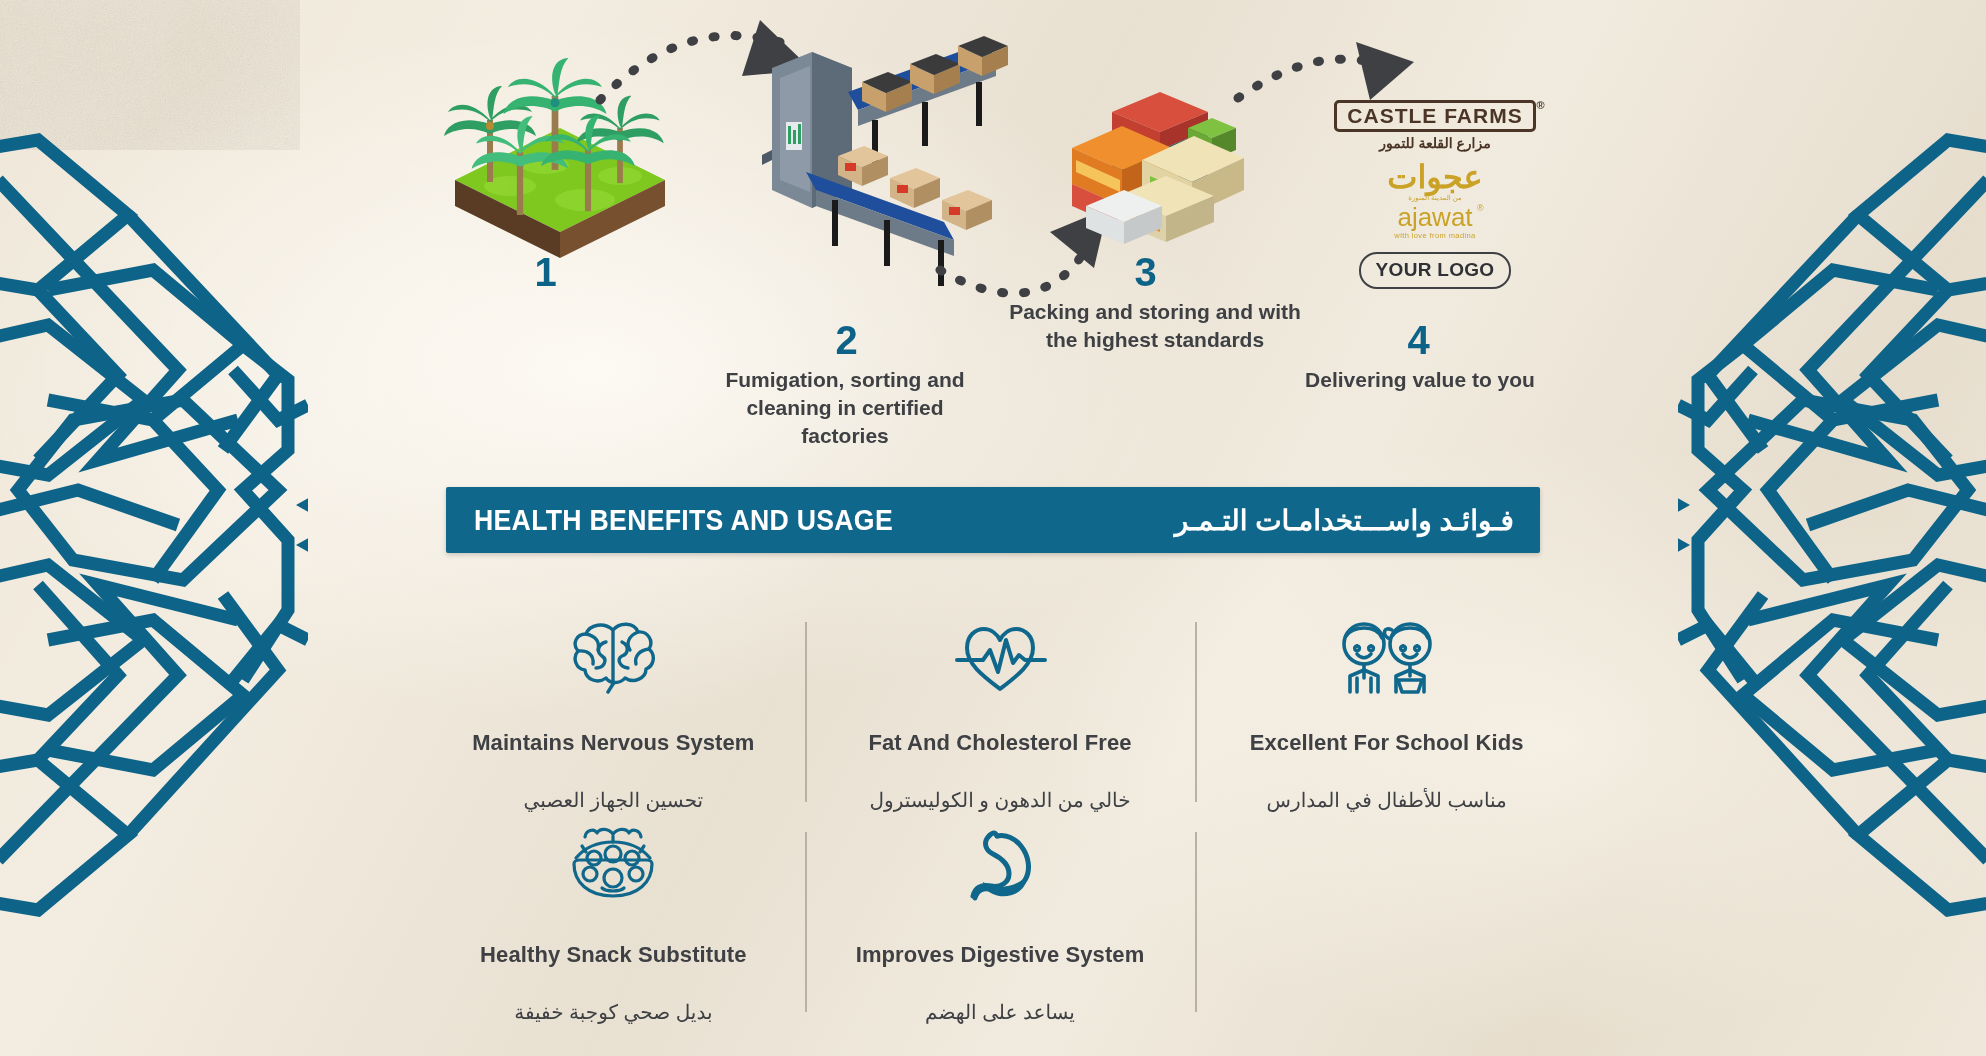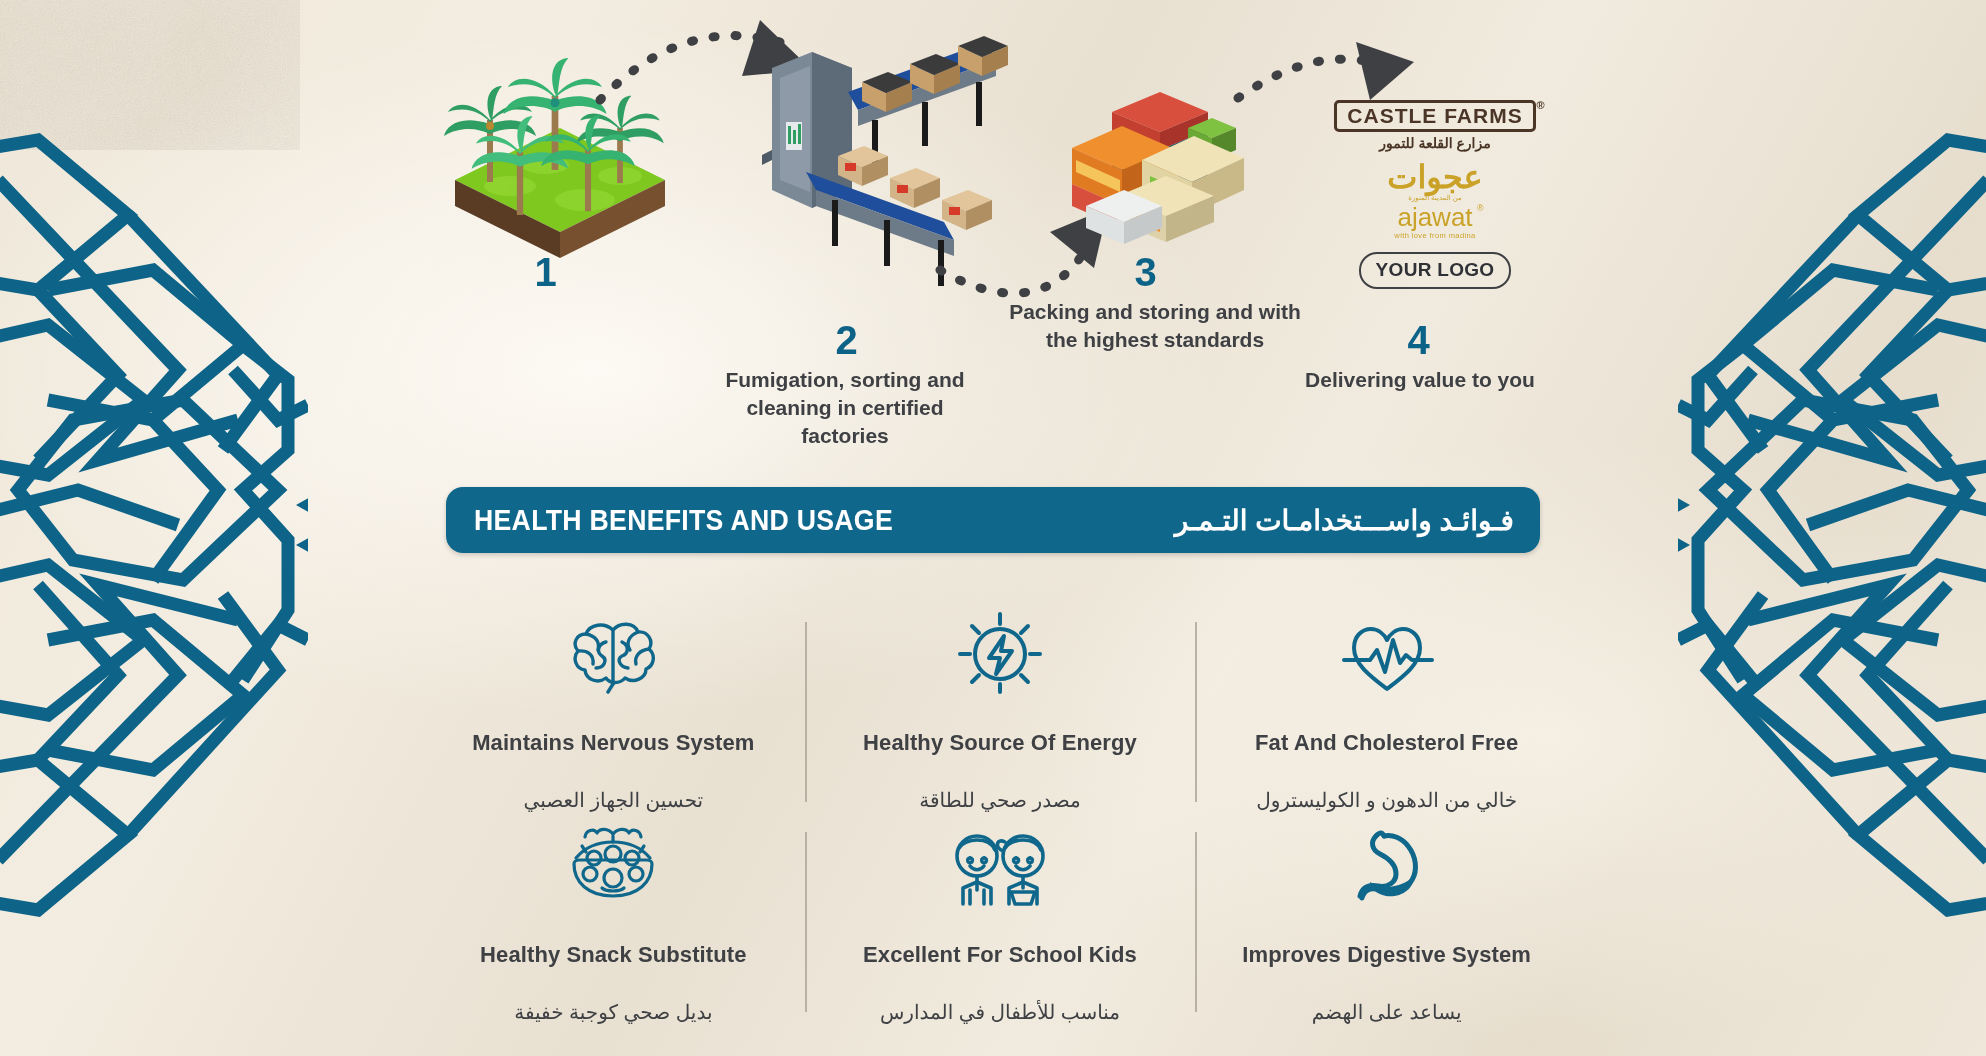--- a/index.html
+++ b/index.html
@@ -70,21 +70,21 @@
     border: 2px solid #3e4044; border-radius: 18px;
     padding: 5px 15px 6px;
     font-size: 19px; font-weight: bold; color: #2f3136; letter-spacing: .3px;
   }
 
   
   .banner {
     position: absolute; left: 446px; top: 487px;
     width: 1094px; height: 66px;
     background: #10678c;
-    border-radius: 17px;
+    border-radius: 2px;
     display: flex; align-items: center;
     box-shadow: 0 2px 5px rgba(0,0,0,.18);
   }
   .banner-en {
     color: #ffffff; font-size: 29px; font-weight: bold;
     letter-spacing: .3px; margin-left: 28px;
     transform: scaleX(.92); transform-origin: left center;
   }
   .banner-ar {
     color: #ffffff; font-size: 28px; font-weight: bold;
@@ -446,52 +446,65 @@
             <path d="M79 35 C 70 36 64 42 66 50"></path>
             <path d="M52 28 C 60 32 58 40 52 42 C 46 45 50 53 58 54"></path>
             <path d="M43 70 L38 78"></path>
           </g>
         </svg>
       </div>
       <div class="t-en">Maintains Nervous System</div>
       <div class="t-ar">تحسين الجهاز العصبي</div>
     </div>
 
-    <div class="benefit">
-      <div class="icon">
-        <svg width="86" height="84" viewBox="0 0 86 84">
-          <g stroke="#10678c" stroke-width="4" stroke-linecap="round" fill="none">
-            <circle cx="43" cy="44" r="25"></circle>
-            <path d="M43 4 L43 14"></path>
-            <path d="M43 74 L43 82"></path>
-            <path d="M3 44 L13 44"></path>
-            <path d="M73 44 L83 44"></path>
-            <path d="M15 16 L22 23"></path>
-            <path d="M64 65 L71 72"></path>
-            <path d="M71 16 L64 23"></path>
-            <path d="M22 65 L15 72"></path>
-            <path d="M47 26 L32 48 L43 48 L39 64 L55 41 L44 41 Z" stroke-linejoin="round"></path>
-          </g>
-        </svg>
-      </div>
-      <div class="t-en">Healthy Source Of Energy</div>
-      <div class="t-ar">مصدر صحي للطاقة</div>
-    </div>
 
     <div class="benefit">
       <div class="icon">
         <svg width="94" height="78" viewBox="0 0 94 78">
           <g fill="none" stroke="#10678c" stroke-width="4" stroke-linecap="round" stroke-linejoin="round">
             <path d="M47 73 C 30 60 14 48 14 32 C 14 20 22 13 31 13 C 38 13 44 18 47 24 C 50 18 56 13 63 13 C 72 13 80 20 80 32 C 80 48 64 60 47 73 Z"></path>
             <path d="M4 44 L30 44 L37 34 L45 56 L53 24 L60 47 L66 39 L72 44 L92 44"></path>
           </g>
         </svg>
       </div>
       <div class="t-en">Fat And Cholesterol Free</div>
       <div class="t-ar">خالي من الدهون و الكوليسترول</div>
+    </div>
+
+    <div class="benefit">
+      <div class="icon">
+        <svg width="110" height="78" viewBox="0 0 110 78">
+          <g fill="none" stroke="#10678c" stroke-width="3.6" stroke-linecap="round" stroke-linejoin="round">
+
+            <circle cx="32" cy="28" r="20"></circle>
+            <path d="M14 20 C 20 10 44 8 50 22"></path>
+            <path d="M25 30 a2.4 2.4 0 1 0 .1 0"></path>
+            <path d="M39 30 a2.4 2.4 0 1 0 .1 0"></path>
+            <path d="M25 38 C 29 43 35 43 39 38"></path>
+            <path d="M32 48 L32 62"></path>
+            <path d="M32 54 L18 60 L18 76"></path>
+            <path d="M32 54 L46 60 L46 76"></path>
+            <path d="M25 62 L25 76"></path>
+            <path d="M39 62 L39 76"></path>
+
+            <circle cx="78" cy="28" r="20"></circle>
+            <path d="M60 20 C 66 10 90 8 96 22"></path>
+            <path d="M71 30 a2.4 2.4 0 1 0 .1 0"></path>
+            <path d="M85 30 a2.4 2.4 0 1 0 .1 0"></path>
+            <path d="M71 38 C 75 43 81 43 85 38"></path>
+            <path d="M60 14 C 52 10 50 18 56 22"></path>
+            <path d="M78 48 L78 60"></path>
+            <path d="M78 54 L64 60 L64 76"></path>
+            <path d="M78 54 L92 60 L92 76"></path>
+            <path d="M66 64 L90 64 L86 76 L70 76 Z"></path>
+          </g>
+        </svg>
+      </div>
+      <div class="t-en">Excellent For School Kids</div>
+      <div class="t-ar">مناسب للأطفال في المدارس</div>
     </div>
 
     <div class="benefit">
       <div class="icon">
         <svg width="94" height="82" viewBox="0 0 94 82">
           <g fill="none" stroke="#10678c" stroke-width="3.2" stroke-linecap="round" stroke-linejoin="round">
             <path d="M47 10 C 42 4 34 4 31 9 C 28 4 20 6 19 13"></path>
             <path d="M47 10 C 52 4 60 4 63 9 C 66 4 74 6 75 13"></path>
             <path d="M10 34 C 20 22 34 18 47 18 C 60 18 74 22 84 34"></path>
             <circle cx="28" cy="34" r="7"></circle>
@@ -507,53 +520,20 @@
             <path d="M74 28 L78 22"></path>
           </g>
         </svg>
       </div>
       <div class="t-en">Healthy Snack Substitute</div>
       <div class="t-ar">بديل صحي كوجبة خفيفة</div>
     </div>
 
     <div class="benefit">
       <div class="icon">
-        <svg width="110" height="78" viewBox="0 0 110 78">
-          <g fill="none" stroke="#10678c" stroke-width="3.6" stroke-linecap="round" stroke-linejoin="round">
-
-            <circle cx="32" cy="28" r="20"></circle>
-            <path d="M14 20 C 20 10 44 8 50 22"></path>
-            <path d="M25 30 a2.4 2.4 0 1 0 .1 0"></path>
-            <path d="M39 30 a2.4 2.4 0 1 0 .1 0"></path>
-            <path d="M25 38 C 29 43 35 43 39 38"></path>
-            <path d="M32 48 L32 62"></path>
-            <path d="M32 54 L18 60 L18 76"></path>
-            <path d="M32 54 L46 60 L46 76"></path>
-            <path d="M25 62 L25 76"></path>
-            <path d="M39 62 L39 76"></path>
-
-            <circle cx="78" cy="28" r="20"></circle>
-            <path d="M60 20 C 66 10 90 8 96 22"></path>
-            <path d="M71 30 a2.4 2.4 0 1 0 .1 0"></path>
-            <path d="M85 30 a2.4 2.4 0 1 0 .1 0"></path>
-            <path d="M71 38 C 75 43 81 43 85 38"></path>
-            <path d="M60 14 C 52 10 50 18 56 22"></path>
-            <path d="M78 48 L78 60"></path>
-            <path d="M78 54 L64 60 L64 76"></path>
-            <path d="M78 54 L92 60 L92 76"></path>
-            <path d="M66 64 L90 64 L86 76 L70 76 Z"></path>
-          </g>
-        </svg>
-      </div>
-      <div class="t-en">Excellent For School Kids</div>
-      <div class="t-ar">مناسب للأطفال في المدارس</div>
-    </div>
-
-    <div class="benefit">
-      <div class="icon">
         <svg width="94" height="78" viewBox="0 0 94 78">
           <path d="M36 8 C 30 14 32 22 40 26 C 50 31 56 37 56 46 C 56 54 48 60 38 58 C 28 56 22 60 20 68" fill="none" stroke="#10678c" stroke-width="5" stroke-linecap="round" stroke-linejoin="round"></path>
           <path d="M44 8 C 52 6 62 10 68 18 C 76 28 78 42 72 52 C 66 62 52 66 40 62 C 30 59 24 62 22 70" fill="none" stroke="#10678c" stroke-width="5" stroke-linecap="round" stroke-linejoin="round"></path>
           <path d="M36 8 C 40 4 42 4 44 8" fill="none" stroke="#10678c" stroke-width="5" stroke-linecap="round"></path>
           <path d="M30 54 C 42 62 62 60 74 48 C 74 62 60 70 46 68 C 36 66 30 60 30 54 Z" fill="#10678c"></path>
         </svg>
       </div>
       <div class="t-en">Improves Digestive System</div>
       <div class="t-ar">يساعد على الهضم</div>
     </div>

